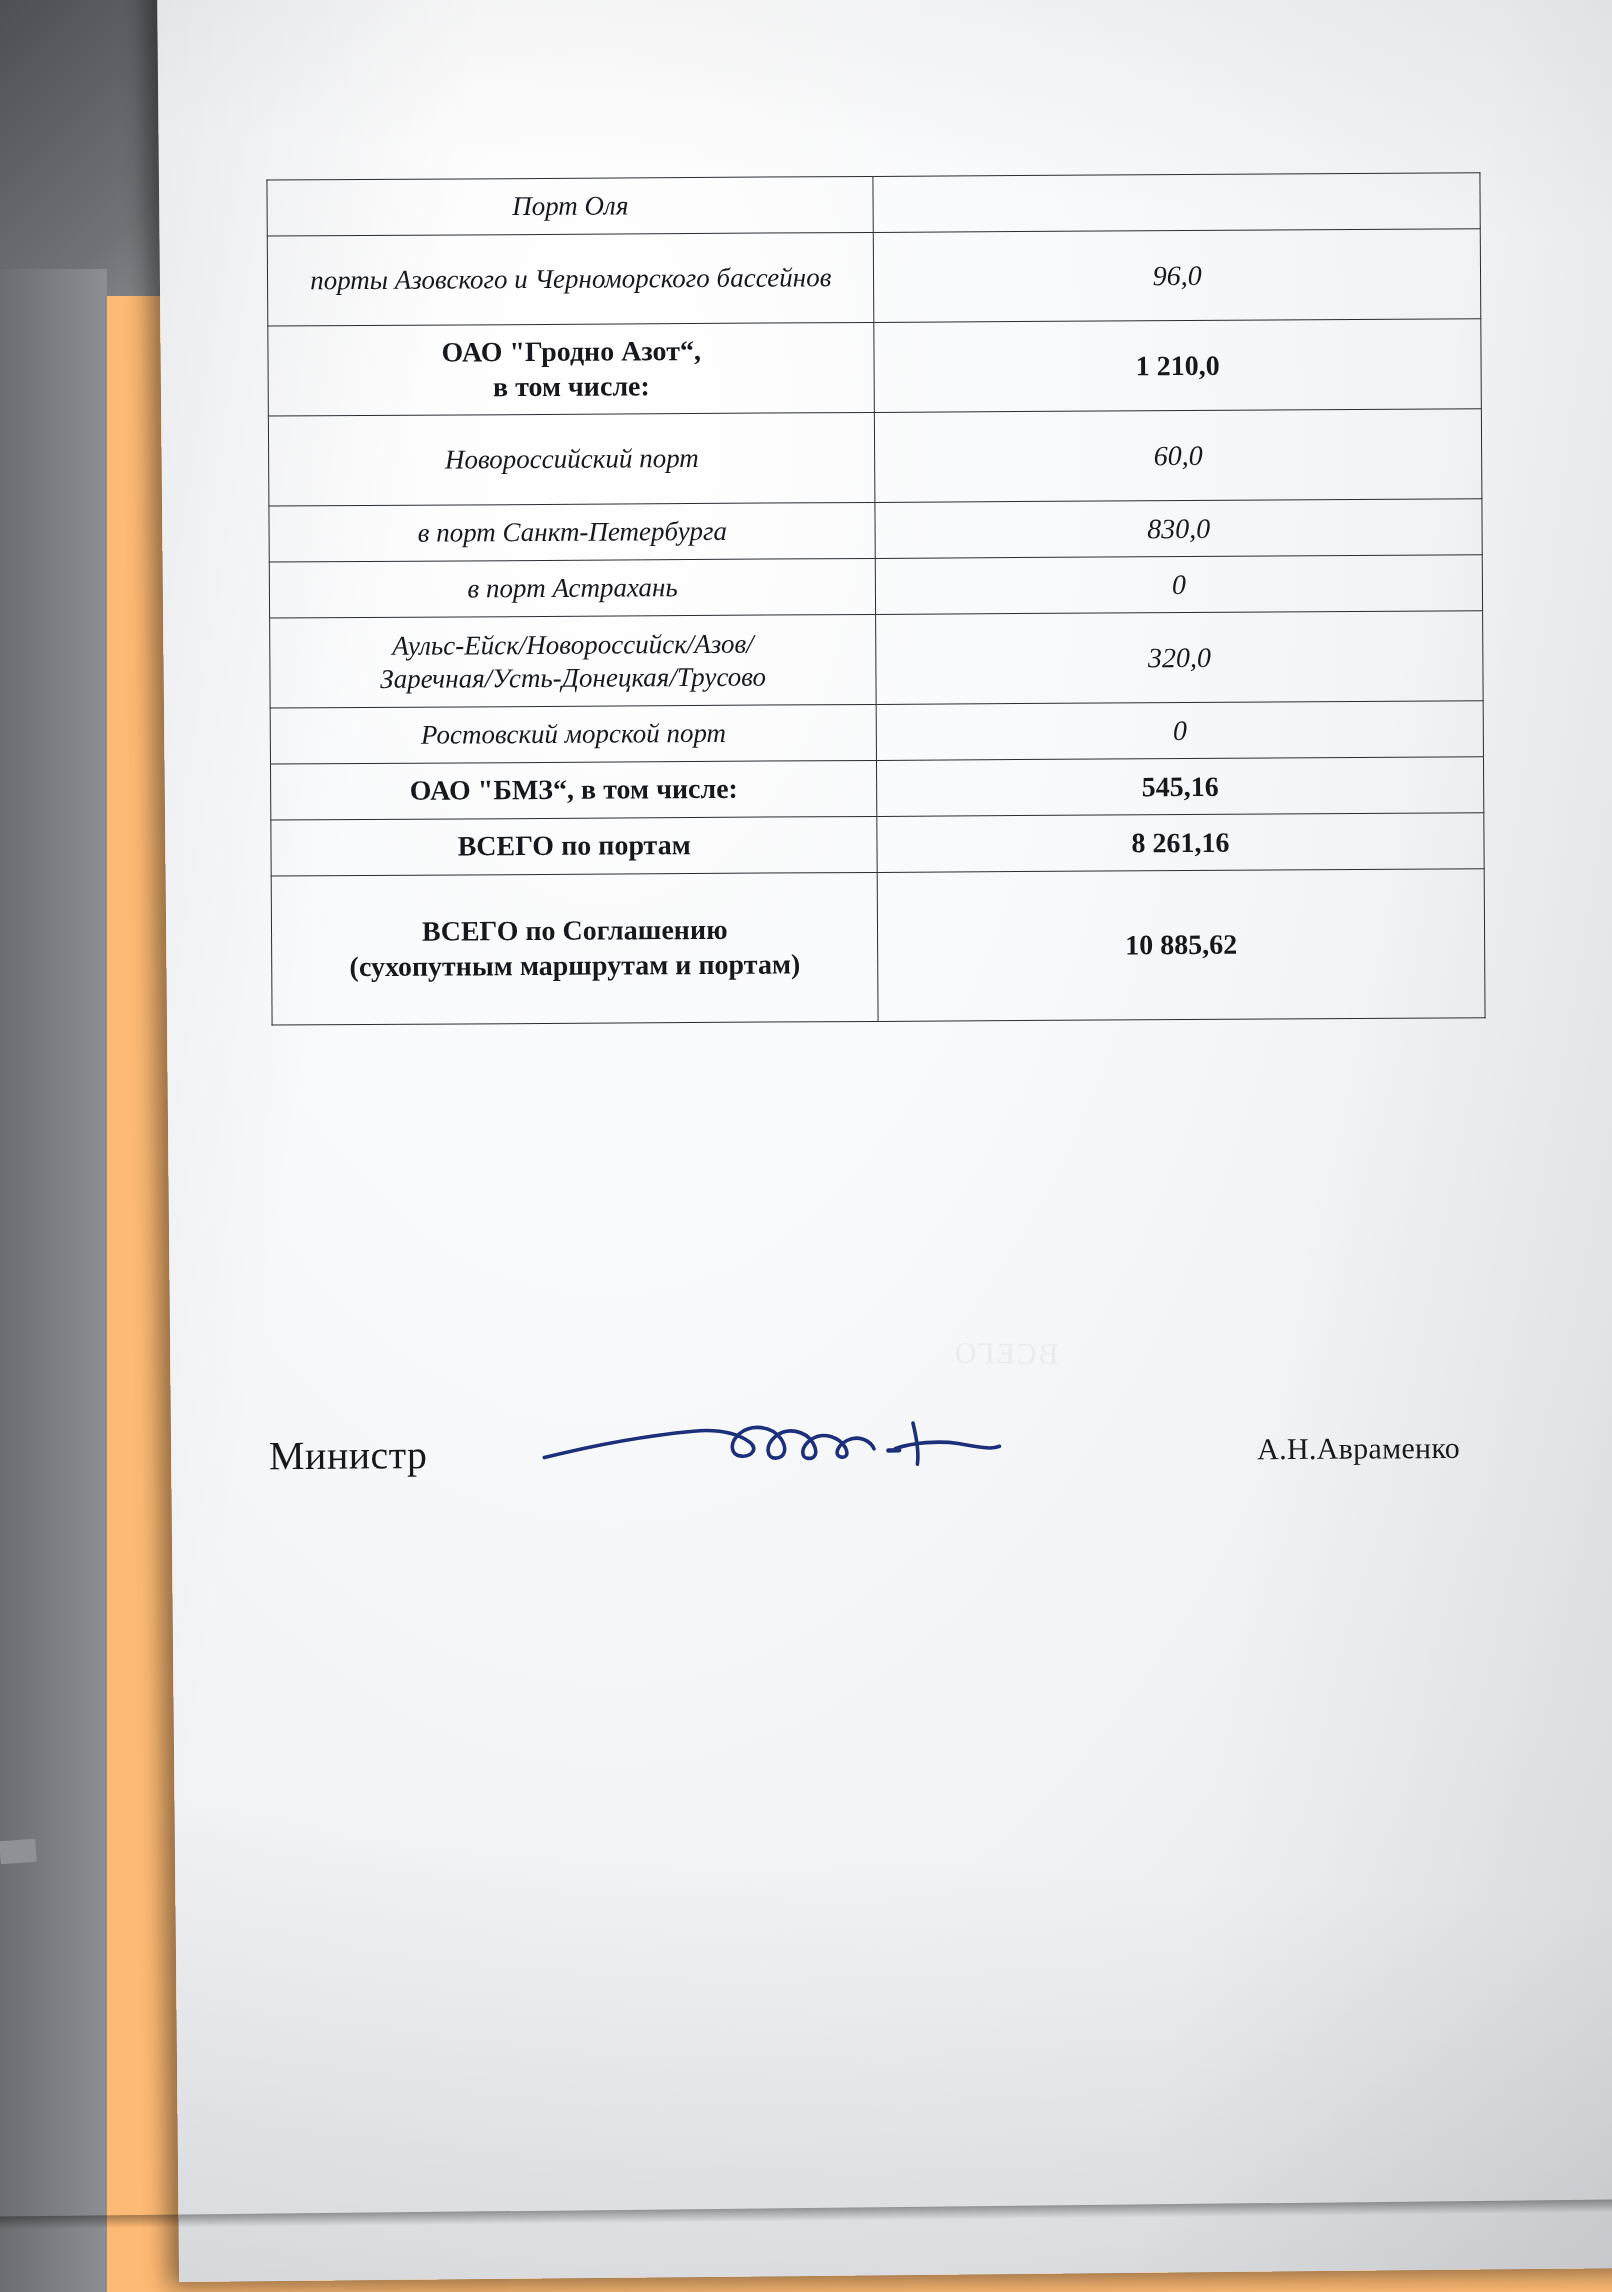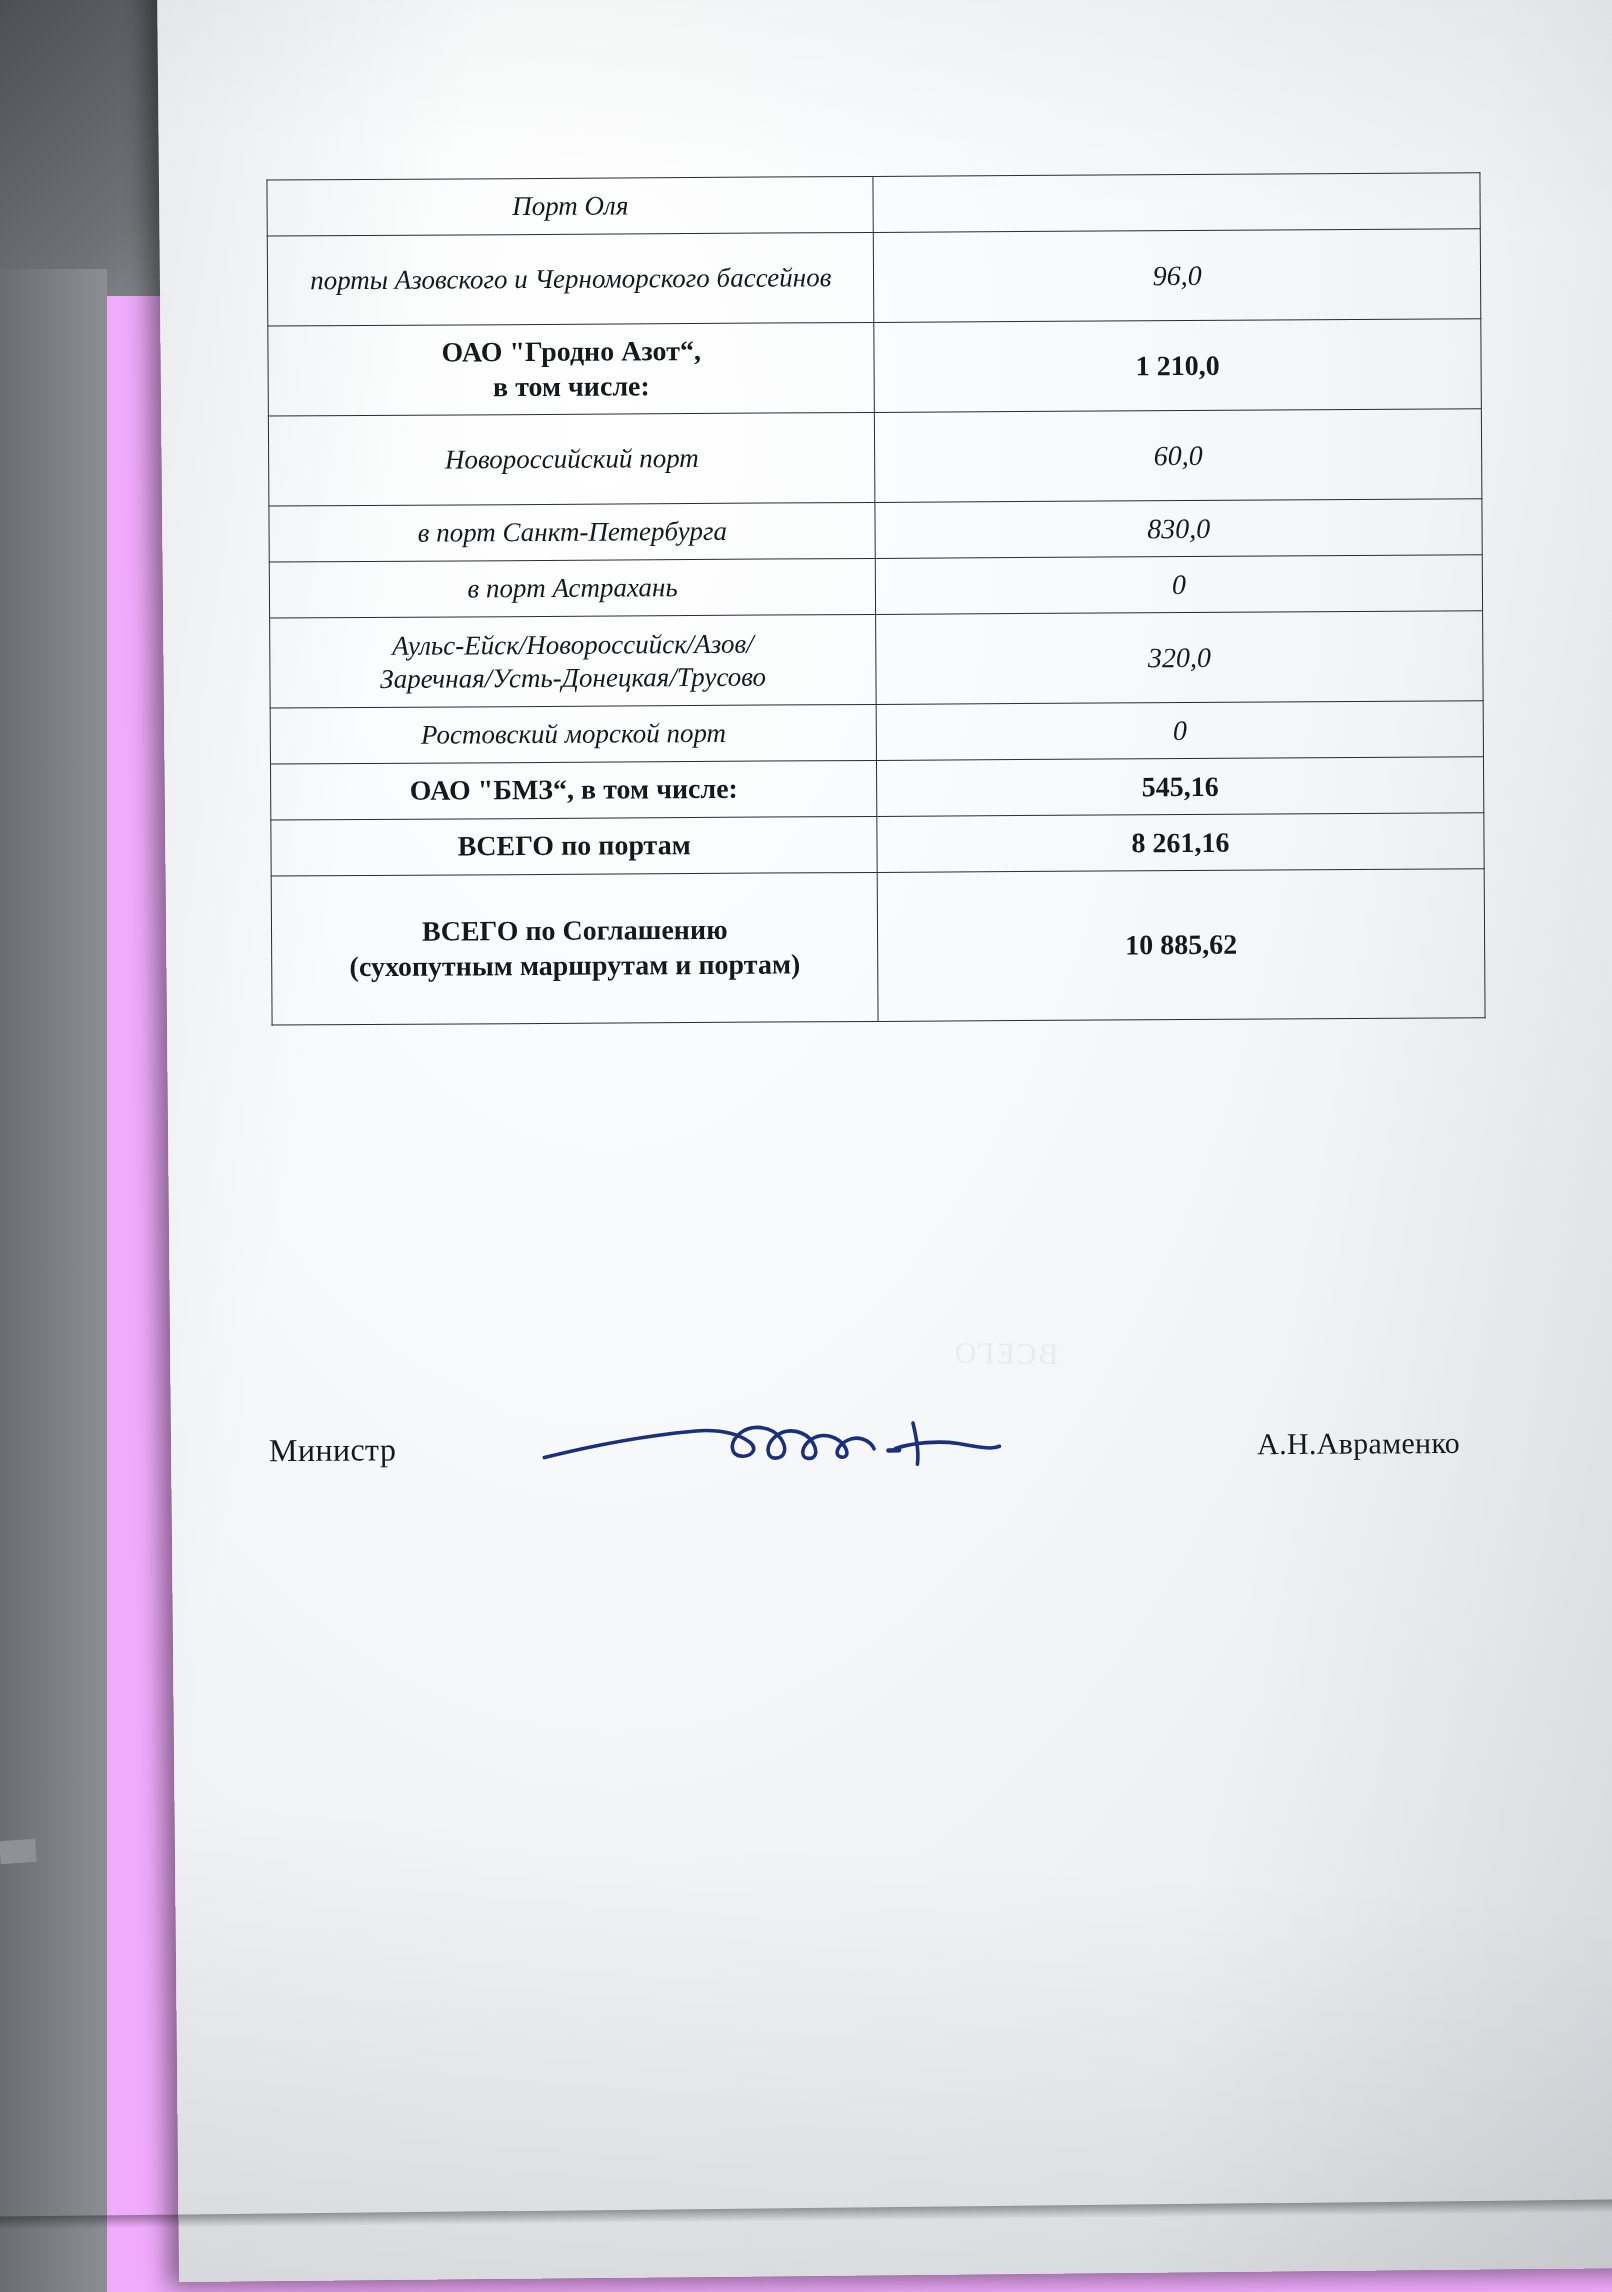--- a/index.html
+++ b/index.html
@@ -11,21 +11,21 @@
     width: 1613px;
     height: 2293px;
     overflow: hidden;
     font-family: "Liberation Serif", serif;
   }
 
   
   .photo {
     position: absolute;
     inset: 0;
-    background: #f0abfc;
+    background: #fdba74;
     overflow: hidden;
   }
 
   
   .bg-dark {
     position: absolute;
     left: 0; top: 0;
     width: 206px; height: 296px;
     background: linear-gradient(135deg,#4c5055 0%, #6f7276 70%, #8d9094 100%);
   }
@@ -130,21 +130,21 @@
     position: absolute;
     left: 269px;
     top: 1428px;
     width: 1191px;
     transform: rotate(-0.4deg);
     display: flex;
     align-items: center;
     justify-content: space-between;
     color: #15181d;
   }
-  .sign-label { font-size: 32px; letter-spacing: 0.4px; }
+  .sign-label { font-size: 40px; letter-spacing: 0.4px; }
   .sign-name  { font-size: 30px; letter-spacing: 0.3px; }
   .signature {
     position: absolute;
     left: 537px;
     top: 1406px;
     width: 475px;
     height: 81px;
     transform: rotate(-1.2deg);
     pointer-events: none;
   }

